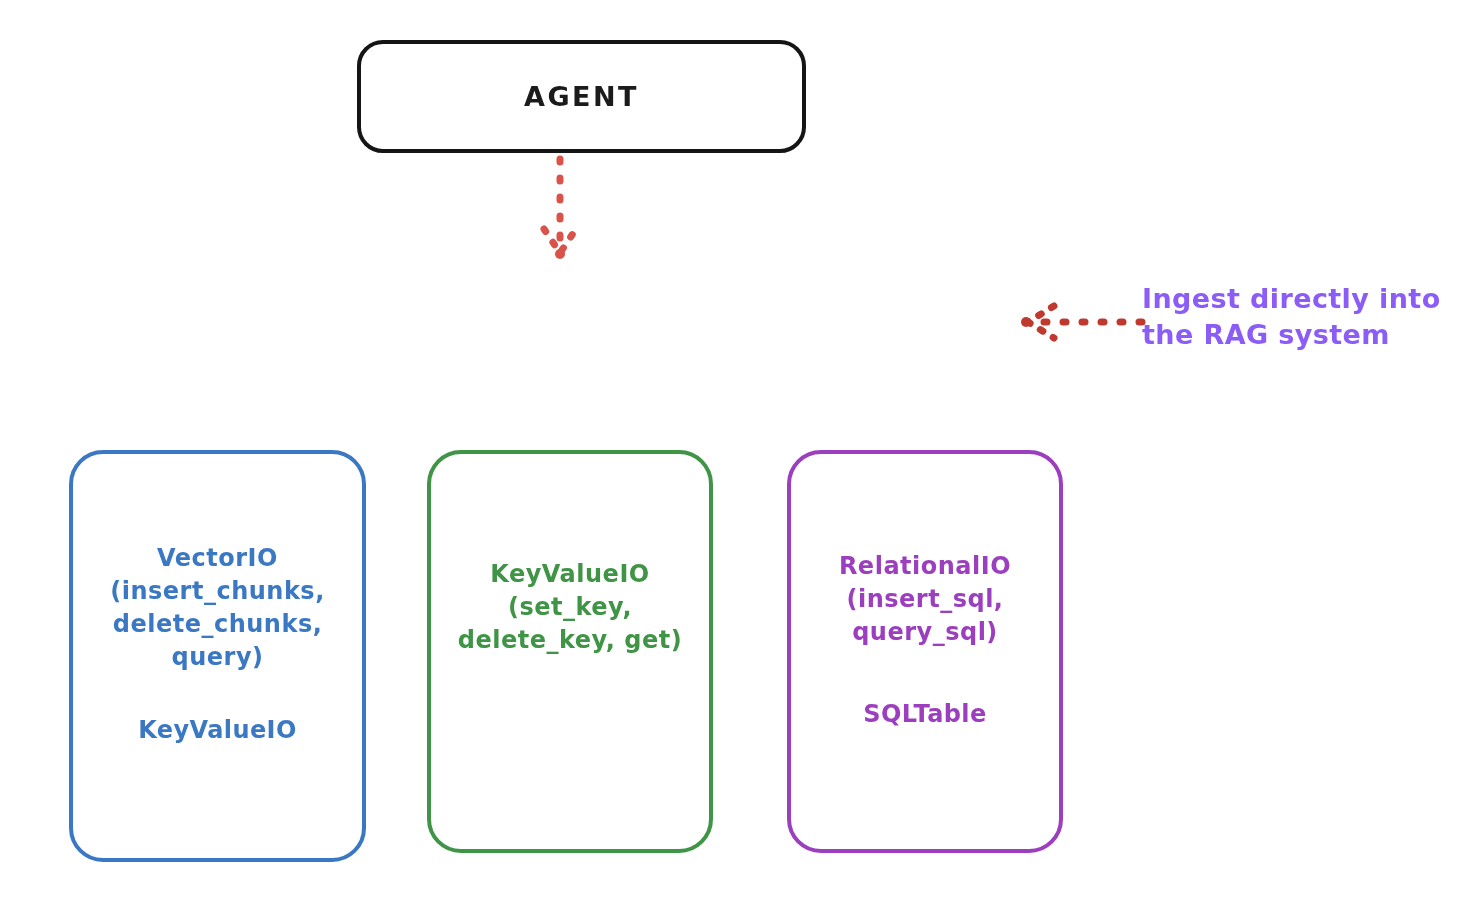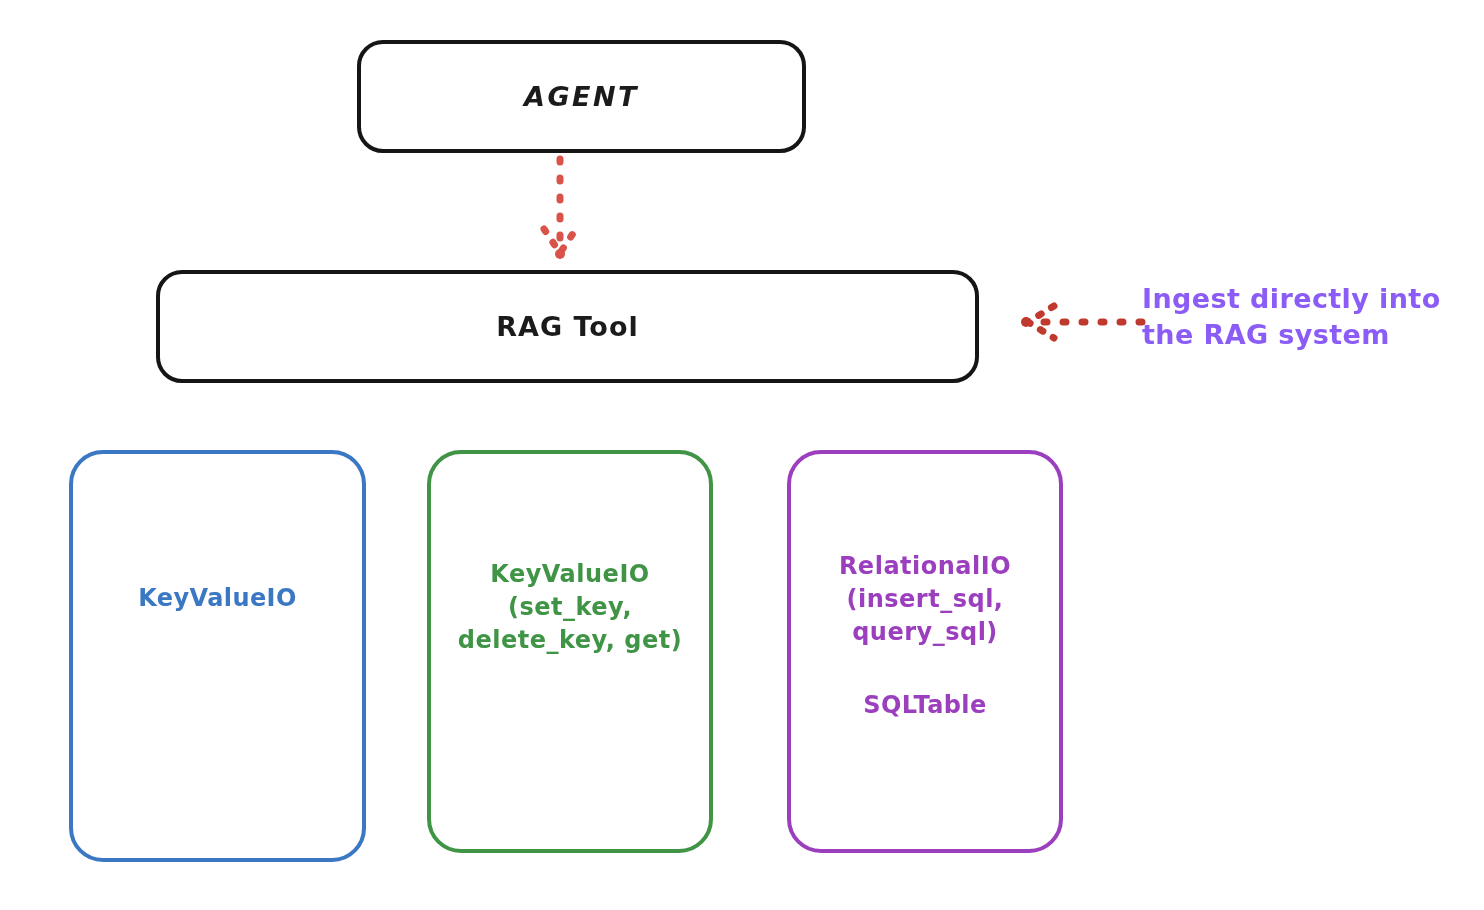--- a/index.html
+++ b/index.html
@@ -36,21 +36,20 @@
   #agent-box {
     left: 357px;
     top: 40px;
     width: 449px;
     height: 113px;
     border: 4px solid #151515;
     border-radius: 26px;
   }
   #agent-box .node-label {
     font-family: "DejaVu Sans", sans-serif;
-    font-style: italic;
     font-weight: 700;
     font-size: 27px;
     color: #1b1b1b;
     letter-spacing: 2.5px;
   }
 
   
   #ragtool-box {
     left: 156px;
     top: 270px;
@@ -116,21 +115,21 @@
   #keyvalueio-box .node-label,
   #keyvalueio-box .sub-label { color: #3f9445; }
 
   #relationalio-box {
     left: 787px;
     top: 450px;
     width: 276px;
     height: 403px;
     border-color: #9c3fbe;
   }
-  #relationalio-box .stack { padding-top: 96px; }
+  #relationalio-box .stack { padding-top: 96px; gap: 9px; }
   #relationalio-box .node-label,
   #relationalio-box .sub-label { color: #9c3fbe; }
 
   
   .connector {
     position: absolute;
     pointer-events: none;
   }
   #agent-to-ragtool { left: 500px; top: 153px; width: 120px; height: 120px; }
   #ingest-arrow { left: 1018px; top: 296px; width: 130px; height: 52px; }
@@ -159,35 +158,36 @@
   <div class="node" id="agent-box">
     <div class="node-label">AGENT</div>
   </div>
 
   <svg class="connector" id="agent-to-ragtool" viewBox="0 0 120 120">
     <line x1="60" y1="6" x2="60" y2="96" stroke="#d9534a" stroke-width="7" stroke-linecap="round" stroke-dasharray="3 16"></line>
     <path d="M 44 76 L 60 100 L 76 76" fill="none" stroke="#d9534a" stroke-width="7" stroke-linecap="round" stroke-linejoin="round" stroke-dasharray="3 13"></path>
     <circle cx="60" cy="101" r="5" fill="#d9534a"></circle>
   </svg>
 
-  <div class="node" id="ragtool-box">
-    <div class="node-label">RAG Tool</div>
-  </div>
 
   <svg class="connector" id="ingest-arrow" viewBox="0 0 130 52">
     <line x1="124" y1="26" x2="16" y2="26" stroke="#c0392f" stroke-width="7" stroke-linecap="round" stroke-dasharray="3 16"></line>
     <path d="M 36 10 L 10 26 L 36 42" fill="none" stroke="#c0392f" stroke-width="7" stroke-linecap="round" stroke-linejoin="round" stroke-dasharray="3 12"></path>
     <circle cx="8" cy="26" r="5" fill="#c0392f"></circle>
   </svg>
 
   <div id="ingest-annotation">Ingest directly into
 the RAG system</div>
 
   <div class="node leaf" id="vectorio-box">
     <div class="stack">
+      <div class="node-label">VectorIO
+(insert_chunks,
+delete_chunks,
+query)</div>
       <div class="sub-label">KeyValueIO</div>
     </div>
   </div>
 
   <div class="node leaf" id="keyvalueio-box">
     <div class="stack">
       <div class="node-label">KeyValueIO
 (set_key,
 delete_key, get)</div>
     </div>

